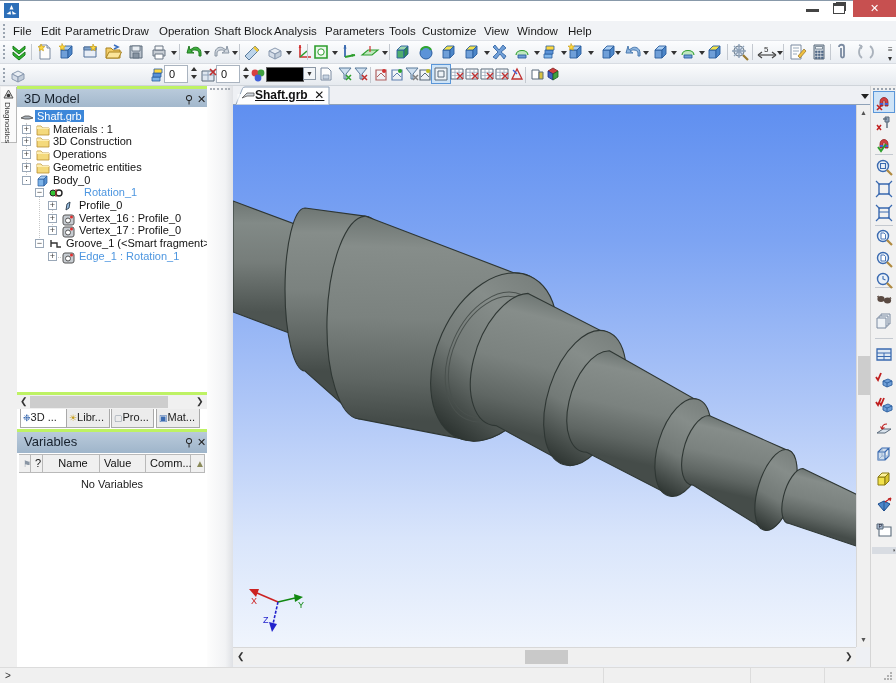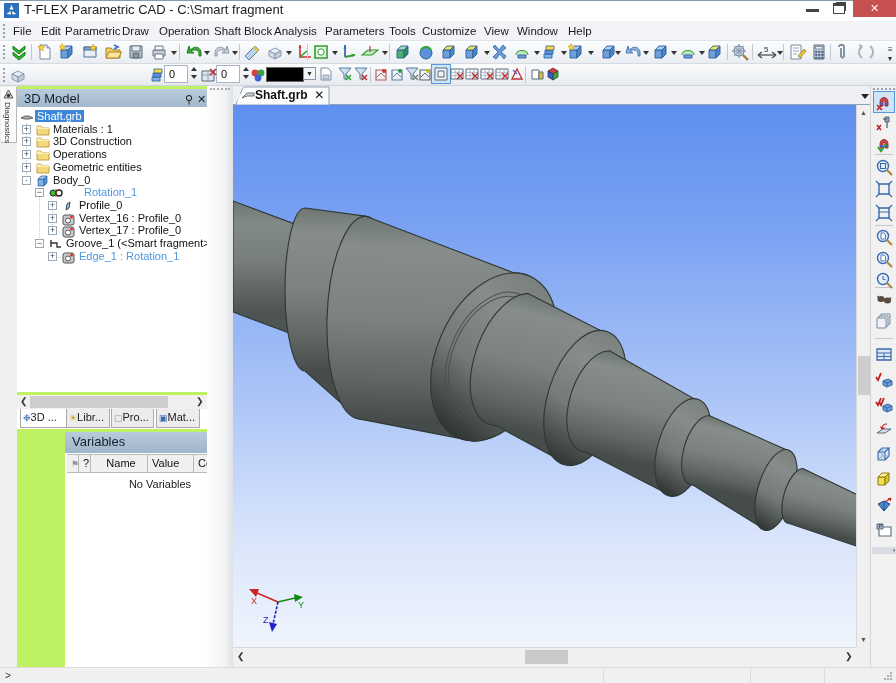--- a/index.html
+++ b/index.html
@@ -35,33 +35,33 @@
 .phead .pt { position:absolute; left:7px; top:2px; font-size:13px; color:#16202c; }
 .phead .pbtn { position:absolute; top:4px; font-size:11px; color:#222; line-height:12px; }
 #tree { position:absolute; left:0; top:21px; width:190px; height:285px; background:#fff; overflow:hidden; font-size:11px; color:#111; }
 .ti { position:absolute; white-space:nowrap; }
 .pm { position:absolute; width:9px; height:9px; border:1px solid #9aa8b8; background:#fff; font-size:9px; line-height:7px; text-align:center; color:#444; }
 #treehs { position:absolute; left:0; top:309px; width:190px; height:14px; background:#f0f0f0; }
 #treehs .th { position:absolute; left:13px; top:1px; width:138px; height:12px; background:#cdcdcd; }
 #ltabs { position:absolute; left:0; top:323px; width:190px; height:20px; background:#ffffff; }
 .ltab { position:absolute; top:0; height:19px; background:#ececec; border:1px solid #a9a9a9; border-top:0; font-size:11px; color:#222; padding:2px 2px 0 2px; white-space:nowrap; overflow:hidden; }
 .ltab.act { background:#fff; border-top:0; height:19px; }
-#vars { position:absolute; left:0; top:346px; width:190px; height:235px; background:#fff;margin-left:48px; }
+#vars { position:absolute; left:0; top:346px; width:190px; height:235px; background:#fff; }
 #vhead { top:0; }
 #vtable { position:absolute; left:2px; top:22px; width:186px; height:19px; }
 .vth { position:absolute; top:0; height:19px; background:#f0f0f0; border:1px solid #b9b9b9; border-left:0; font-size:11px; color:#111; padding:2px 0 0 4px; }
 #novars { position:absolute; left:0; top:46px; width:190px; text-align:center; font-size:11px; color:#222; }
 
 #splitter { left:207px; top:86px; width:26px; height:581px; background:linear-gradient(90deg,#fdfdfd,#f2f3f5 70%,#dfe1e5); }
 #splitgrip { left:3px; top:2px; width:20px; height:3px; border-top:2px dotted #a8aeb6; }
 
 
 #canvwrap { left:233px; top:86px; width:637px; height:581px; background:#eef0f4; }
 #tabbar { position:absolute; left:0; top:0; width:637px; height:19px; background:#eef0f4; border-bottom:1px solid #8fa2b8; }
-#doctabtxt { position:absolute; left:22px; top:2px; font-size:12px; font-weight:bold; color:#111; }
+#doctabtxt { position:absolute; left:22px; top:2px; font-size:12px; font-weight:bold; color:#111;text-decoration:underline; }
 #tabmenu { position:absolute; left:628px; top:8px; width:0; height:0; border-left:4px solid transparent; border-right:4px solid transparent; border-top:5px solid #222; }
 #canvas { position:absolute; left:0; top:19px; width:623px; height:542px; }
 #vscroll { position:absolute; left:623px; top:19px; width:14px; height:542px; background:#f0f0f0; border-left:1px solid #d8d8d8; }
 #vthumb { position:absolute; left:1px; top:251px; width:12px; height:39px; background:#cdcdcd; }
 #hscroll { position:absolute; left:0; top:561px; width:623px; height:18px; background:#f0f0f0; border-top:1px solid #d8d8d8; }
 #hthumb { position:absolute; left:292px; top:2px; width:43px; height:14px; background:#c9c9c9; }
 .sarrow { position:absolute; font-size:9px; color:#333; line-height:10px; }
 
 
 #rtb { left:870px; top:86px; width:26px; height:581px; background:#f1f1f1; border-left:1px solid #d5d5d5; }
@@ -75,21 +75,20 @@
 
   <div id="titlebar" class="abs"></div>
   <svg id="appicon" class="abs" width="15" height="15" viewBox="0 0 15 15">
       <rect width="15" height="15" fill="#2d6fb8"></rect>
       <g fill="#fff">
         <path d="M7.5 2 L9.5 6.5 L5.5 6.5 Z"></path>
         <path d="M2.5 11 L6.5 8 L7 11.5 Z"></path>
         <path d="M12.5 11 L8 8 L8.5 11.5 Z"></path>
       </g>
     </svg>
-  <div id="title" class="abs">T-FLEX Parametric CAD - C:\Smart fragment</div>
   <div id="btnmin" class="abs"></div>
   <div id="btnmax" class="abs"></div>
   <div id="btnclose" class="abs">✕</div>
 
   <div id="menubar" class="abs">
       <div class="grip abs" style="left:3px;top:3px;"></div>
       <div class="mi" style="left: 13px;">File</div>
       <div class="mi" style="left: 41px;">Edit</div>
       <div class="mi" style="left: 65px;">Parametric</div>
       <div class="mi" style="left: 122px;">Draw</div>

